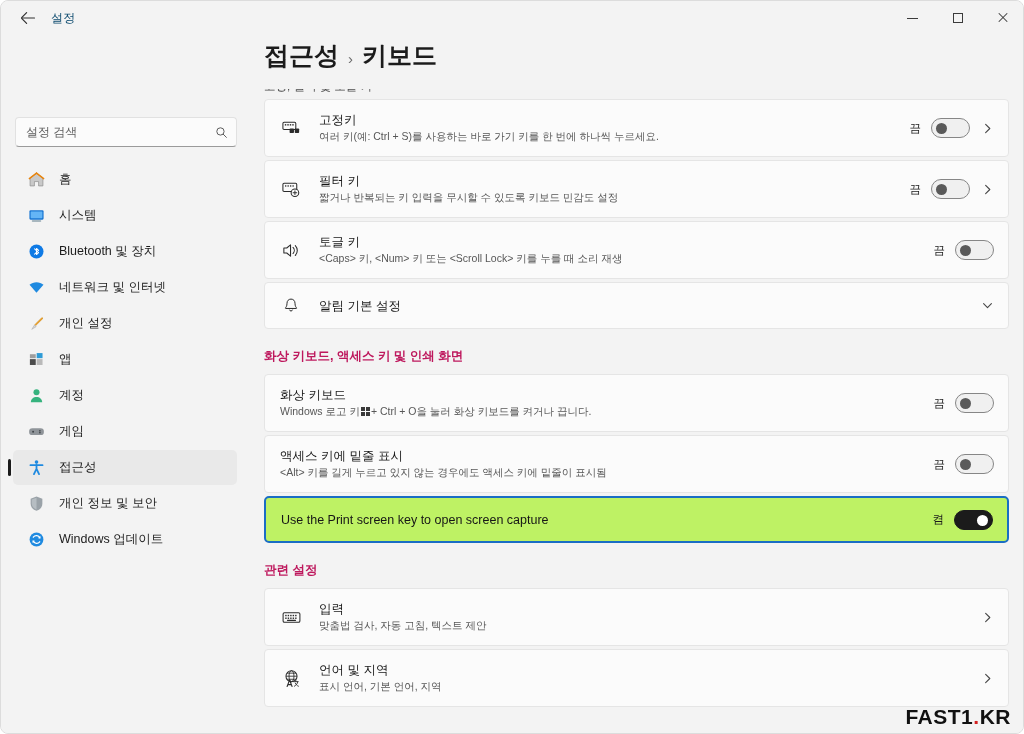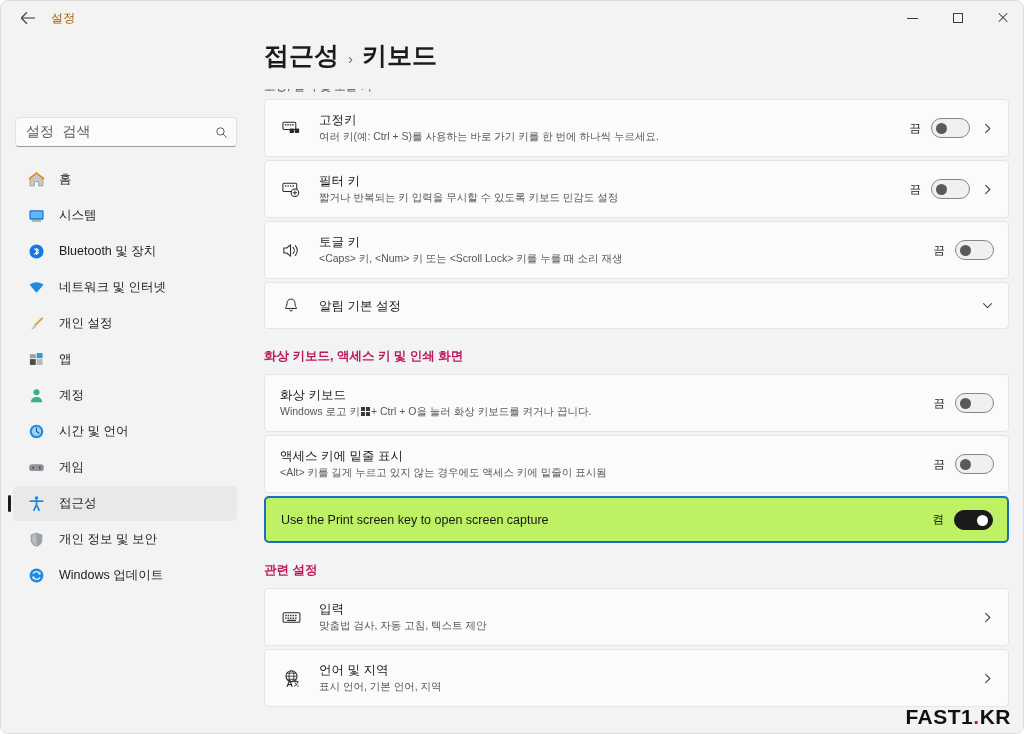--- a/index.html
+++ b/index.html
@@ -26,21 +26,21 @@
     display: flex; align-items: center;
   }
   .back-btn {
     width: 34px; height: 30px; margin-left: 10px;
     display: flex; align-items: center; justify-content: center;
     border-radius: 4px; cursor: pointer;
   }
   .back-arrow { width: 16px; height: 16px; display:block; }
   .app-title {
     margin-left: 6px;
-    font-size: 12px; color: #a16207;
+    font-size: 12px; color: #0c4a6e;
     letter-spacing: .2px;
   }
   .wincontrols {
     position: absolute; right: 0; top: 0;
     height: 34px; display: flex;
   }
   .wc {
     width: 45px; height: 34px;
     display: flex; align-items: center; justify-content: center;
     cursor: pointer; color: #3b3b3b;
@@ -68,21 +68,21 @@
     background: #fbfbfb;
     border: 1px solid #e1e1e1;
     border-bottom: 1px solid #9a9a9a;
     border-radius: 4px;
     display: flex; align-items: center;
     padding: 0 8px 0 10px;
     cursor: text;
   }
   .search-input {
     flex: 1; border: none; outline: none; background: transparent;
-    font-family: Liberation Mono, monospace; font-size: 14px; color: #1b1b1b;
+    font-family: Liberation Sans, sans-serif; font-size: 12px; color: #1b1b1b;
   }
   .search-input::placeholder { color: #5d5d5d; }
   .search-glyph { width:13px; height:13px; flex:none; color:#4a4a4a; }
 
   .navlist { position: absolute; top: 126px; left: 6px; width: 236px; }
   .navitem {
     position: relative;
     display: flex; align-items: center;
     height: 35px; margin: 1px 6px;
     padding-left: 14px;
@@ -317,30 +317,20 @@
       <div class="navitem">
         <span class="nav-ico">
           <svg viewBox="0 0 18 18" width="17" height="17">
             <circle cx="9" cy="5.6" r="3.2" fill="#36b37e"></circle>
             <path d="M3 16.2c0-3.4 2.7-5.6 6-5.6s6 2.2 6 5.6z" fill="#36b37e"></path>
           </svg>
         </span>
         <span class="nav-label">계정</span>
       </div>
 
-      <div class="navitem">
-        <span class="nav-ico">
-          <svg viewBox="0 0 18 18" width="17" height="17">
-            <circle cx="9" cy="9" r="7.2" fill="#1f8ae0"></circle>
-            <circle cx="9" cy="9" r="5" fill="#9ed0f5"></circle>
-            <path d="M9 5.4V9l2.6 1.6" stroke="#14527f" stroke-width="1.1" fill="none" stroke-linecap="round"></path>
-          </svg>
-        </span>
-        <span class="nav-label">시간 및 언어</span>
-      </div>
 
       <div class="navitem">
         <span class="nav-ico">
           <svg viewBox="0 0 18 18" width="17" height="17">
             <rect x="1.2" y="5.6" width="15.6" height="7.2" rx="3.4" fill="#8f9499"></rect>
             <circle cx="5.4" cy="9.2" r="1" fill="#3d4246"></circle>
             <circle cx="12.6" cy="8.3" r=".85" fill="#3d4246"></circle>
             <circle cx="12.6" cy="10.2" r=".85" fill="#3d4246"></circle>
           </svg>
         </span>

